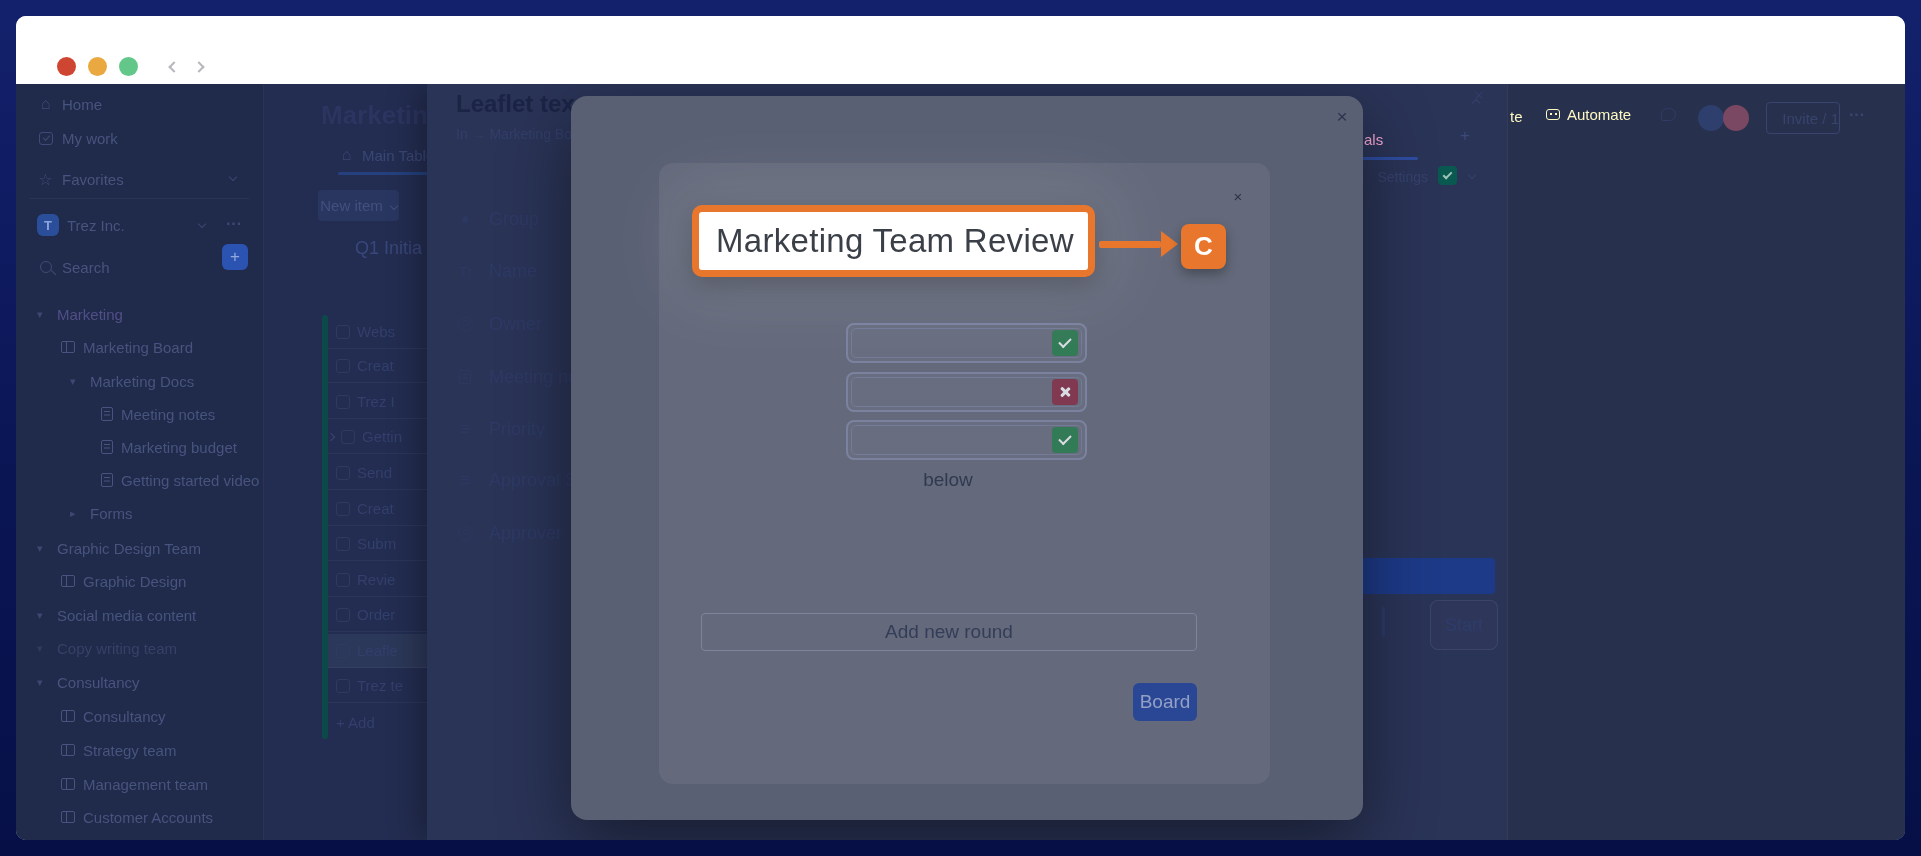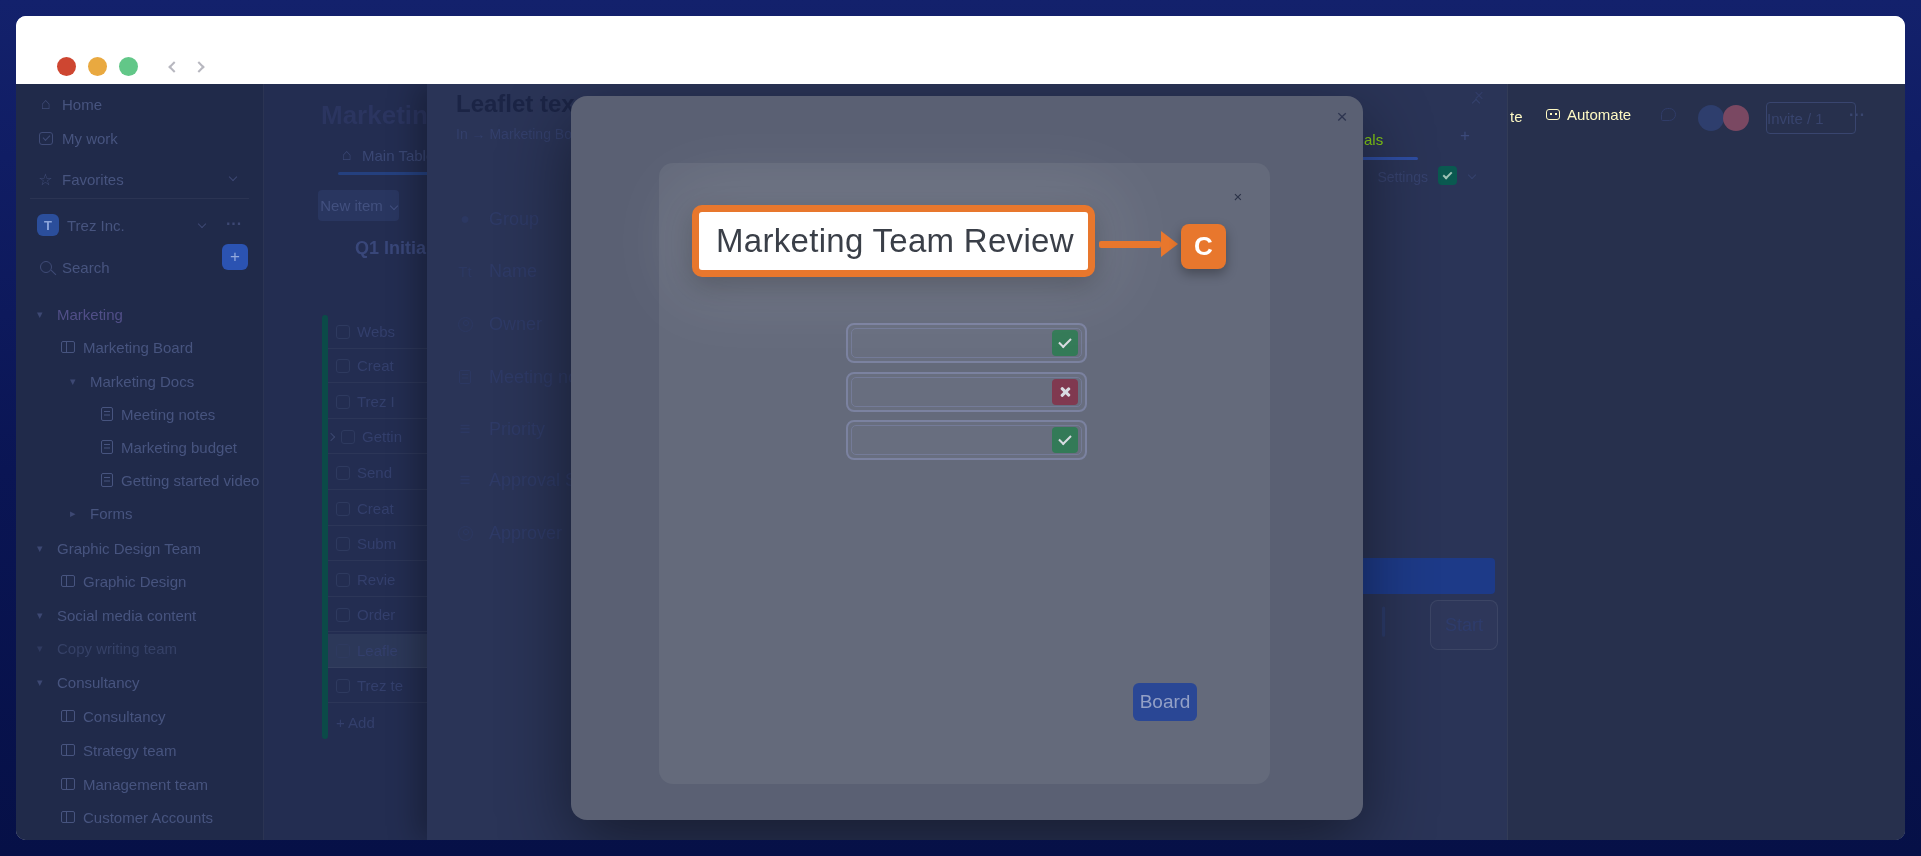--- a/index.html
+++ b/index.html
@@ -36,35 +36,35 @@
   .mag{width:12px;height:12px;border:1.6px solid currentColor;border-radius:50%;position:relative;flex:none}
   .mag::after{content:"";position:absolute;left:9px;top:10px;width:7px;border-top:1.6px solid currentColor;transform:rotate(45deg)}
   .robot{width:14px;height:11px;border:1.5px solid currentColor;border-radius:3px;position:relative;flex:none}
   .robot::after{content:"";position:absolute;left:2.5px;top:3px;width:2px;height:2px;background:currentColor;box-shadow:5px 0 0 currentColor}
   .bub{width:15px;height:13px;border:1.5px solid currentColor;border-radius:8px 8px 8px 2px;flex:none}
   
   .btitle{position:absolute;left:305px;top:16px;font-size:26px;font-weight:bold;color:#2b3560;white-space:nowrap}
   .btab{position:absolute;left:322px;top:62px;display:flex;align-items:center;gap:7px;color:#3a4774;font-size:15px;white-space:nowrap}
   .btabline{position:absolute;left:322px;top:88px;width:150px;height:3px;background:#24407f;border-radius:2px}
   .newitem{position:absolute;left:302px;top:106px;width:81px;height:31px;background:#293660;border-radius:4px;display:flex;align-items:center;justify-content:center;gap:8px;color:#42507f;font-size:15px}
-  .gtitle{position:absolute;left:339px;top:154px;font-size:18px;font-weight:bold;color:#39477a;white-space:nowrap}
+  .gtitle{position:absolute;left:339px;top:154px;font-size:18px;font-weight:normal;color:#39477a;white-space:nowrap}
   .gbar{position:absolute;left:306px;top:231px;width:6px;height:424px;background:#0b4a48;border-radius:3px}
   .brow{position:absolute;left:312px;width:100px;height:34px;border-bottom:1px solid rgba(255,255,255,.045);display:flex;align-items:center;gap:7px;padding-left:8px;color:#333f6c;font-size:15px;overflow:hidden;white-space:nowrap}
   .brow.sel{background:#2c3859}
   .cbx{width:14px;height:14px;border:1.5px solid #2e3a5f;border-radius:3px;flex:none}
   
   .panel{position:absolute;left:411px;top:0;right:0;bottom:0;background:#2a3457;box-shadow:-10px 0 28px rgba(0,0,0,.28);overflow:hidden}
   .ptitle{position:absolute;left:29px;top:6px;font-size:24px;font-weight:bold;color:#1b2445;white-space:nowrap}
   .pcrumb{position:absolute;left:29px;top:42px;font-size:14px;color:#333f6b;white-space:nowrap}
   .pclose{position:absolute;left:1040px;top:0;width:24px;height:24px;display:flex;align-items:center;justify-content:center;color:#323d68;font-size:17px}
   .rcol{position:absolute;left:1080px;top:0;right:0;bottom:0;background:#27304d;border-left:1px solid rgba(255,255,255,.06)}
   .titem{position:absolute;display:flex;align-items:center;gap:7px;color:#fef9c3;font-size:15px;white-space:nowrap}
   .av{position:absolute;top:21px;width:26px;height:26px;border-radius:50%}
-  .invite{position:absolute;left:258px;top:18px;width:90px;height:32px;border:1.5px solid #39456f;border-radius:4px;display:flex;align-items:center;justify-content:flex-start;color:#38446e;font-size:15px}
-  .tab{position:absolute;left:937px;top:47px;color:#84cc16;font-size:15px}
+  .invite{position:absolute;left:258px;top:18px;width:74px;height:32px;border:1.5px solid #39456f;border-radius:4px;display:flex;align-items:center;justify-content:flex-end;color:#38446e;font-size:15px}
+  .tab{position:absolute;left:937px;top:47px;color:#f9a8d4;font-size:15px}
   .tabline{position:absolute;left:925px;top:73px;width:66px;height:3px;background:#2e4da1;border-radius:2px}
   .settings{position:absolute;left:905px;top:85px;width:96px;text-align:right;font-size:14px;color:#36426e}
   .setchk{position:absolute;left:1011px;top:82px;width:19px;height:19px;background:#0a5950;border-radius:4px;display:flex;align-items:center;justify-content:center}
   .fld{position:absolute;left:28px;display:flex;align-items:center;gap:14px;color:#2e3a66;font-size:18px;height:22px;white-space:nowrap}
   .fic{color:#2c3862;display:flex;width:20px;justify-content:center;align-items:center;font-size:16px}
   .bluebar{position:absolute;left:853px;top:474px;width:215px;height:36px;background:#1d3a88;border-radius:4px}
   .startbox{position:absolute;left:1003px;top:516px;width:68px;height:50px;border:1px solid rgba(255,255,255,.07);background:rgba(255,255,255,.02);border-radius:8px;display:flex;align-items:center;justify-content:center;color:#2e3c6c;font-size:18px}
   .startdoc{position:absolute;left:955px;top:524px;color:#2b3a68;transform:scale(1.6);transform-origin:left top}
   
   .dialog{position:absolute;left:555px;top:12px;width:792px;height:724px;background:#5a6073;border-radius:16px;box-shadow:0 24px 70px rgba(0,0,0,.45)}
@@ -361,20 +361,24 @@
               </div>
           </div>
           <div class="mrow" style="top:257px">
             <div class="minner"></div>
             <div class="stat ok">
                 <span class="ckm"></span>
               </div>
           </div>
 
           <div class="hint">
+            <div>below</div>
+          </div>
+          <div class="addround">
+            <span>Add new round</span>
           </div>
           <div class="savebtn">
             <span>Board</span>
           </div>
         </div>
       </div>
 
       <div class="hlbox">
         <span>Marketing Team Review</span>
       </div>

